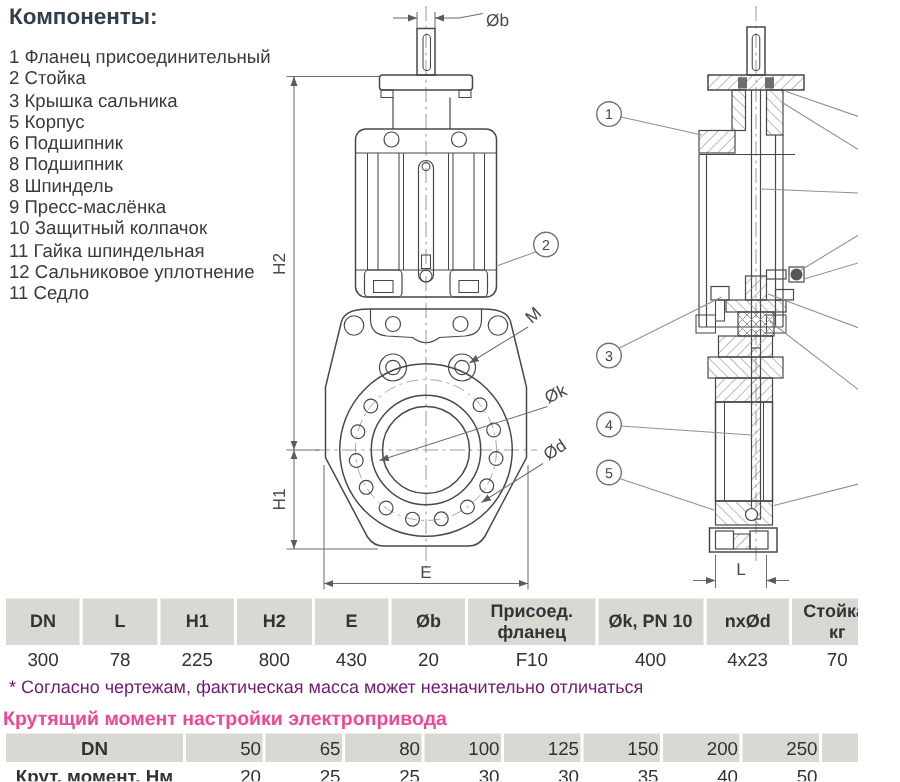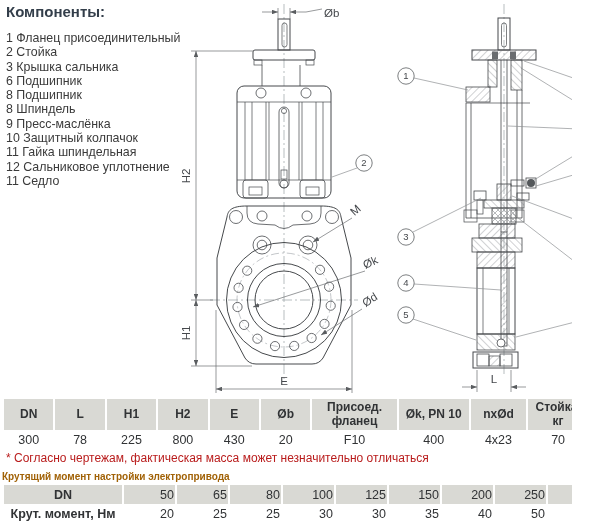--- a/index.html
+++ b/index.html
@@ -11,39 +11,40 @@
   .comp-item{font-size:12.4px;color:#3a3a3a;line-height:14.3px;white-space:nowrap;}
   
   .drawing-wrap{position:absolute;left:0;top:0;width:600px;height:398px;}
   
   .tables{position:absolute;left:2px;top:399px;width:596px;}
   table{border-collapse:separate;border-spacing:2px 0;table-layout:fixed;}
   .t1{width:588px;}
   .t1 th{background:#d9d9d4;font-size:12px;font-weight:bold;height:31px;
          vertical-align:middle;text-align:center;color:#313335;padding:0 1px;line-height:1.15;}
   .t1 td{font-size:12.5px;text-align:center;height:17px;color:#313335;vertical-align:middle;}
-  .footnote{font-size:12px;color:#b91c1c;margin:2px 0 0 4px;}
-  .torque-title{font-size:10px;font-weight:bold;color:#a16207;margin:6px 0 3px 0;}
+  .footnote{font-size:12px;color:#701a75;margin:2px 0 0 4px;}
+  .torque-title{font-size:13px;font-weight:bold;color:#ec4899;margin:6px 0 3px 0;}
   .t2{width:596px;}
   .t2 td{font-size:12.5px;text-align:right;height:17px;color:#313335;vertical-align:middle;}
   .t2 .gray td{background:#d9d9d4;}
   .t2 .rowlabel{font-weight:bold;text-align:center;}
   .t2 .gray .rowlabel{font-weight:bold;}
   svg text{font-family:"Liberation Sans", sans-serif;fill:#45484c;}
 </style>
 </head>
 <body>
 
 <div class="page">
 
   <div class="components">
     <div class="title">Компоненты:</div>
     <div class="comp-item">1 Фланец присоединительный</div>
     <div class="comp-item">2 Стойка</div>
     <div class="comp-item">3 Крышка сальника</div>
+    <div class="comp-item">5 Корпус</div>
     <div class="comp-item">6 Подшипник</div>
     <div class="comp-item">8 Подшипник</div>
     <div class="comp-item">8 Шпиндель</div>
     <div class="comp-item">9 Пресс-маслёнка</div>
     <div class="comp-item">10 Защитный колпачок</div>
     <div class="comp-item">11 Гайка шпиндельная</div>
     <div class="comp-item">12 Сальниковое уплотнение</div>
     <div class="comp-item">11 Седло</div>
   </div>
 

